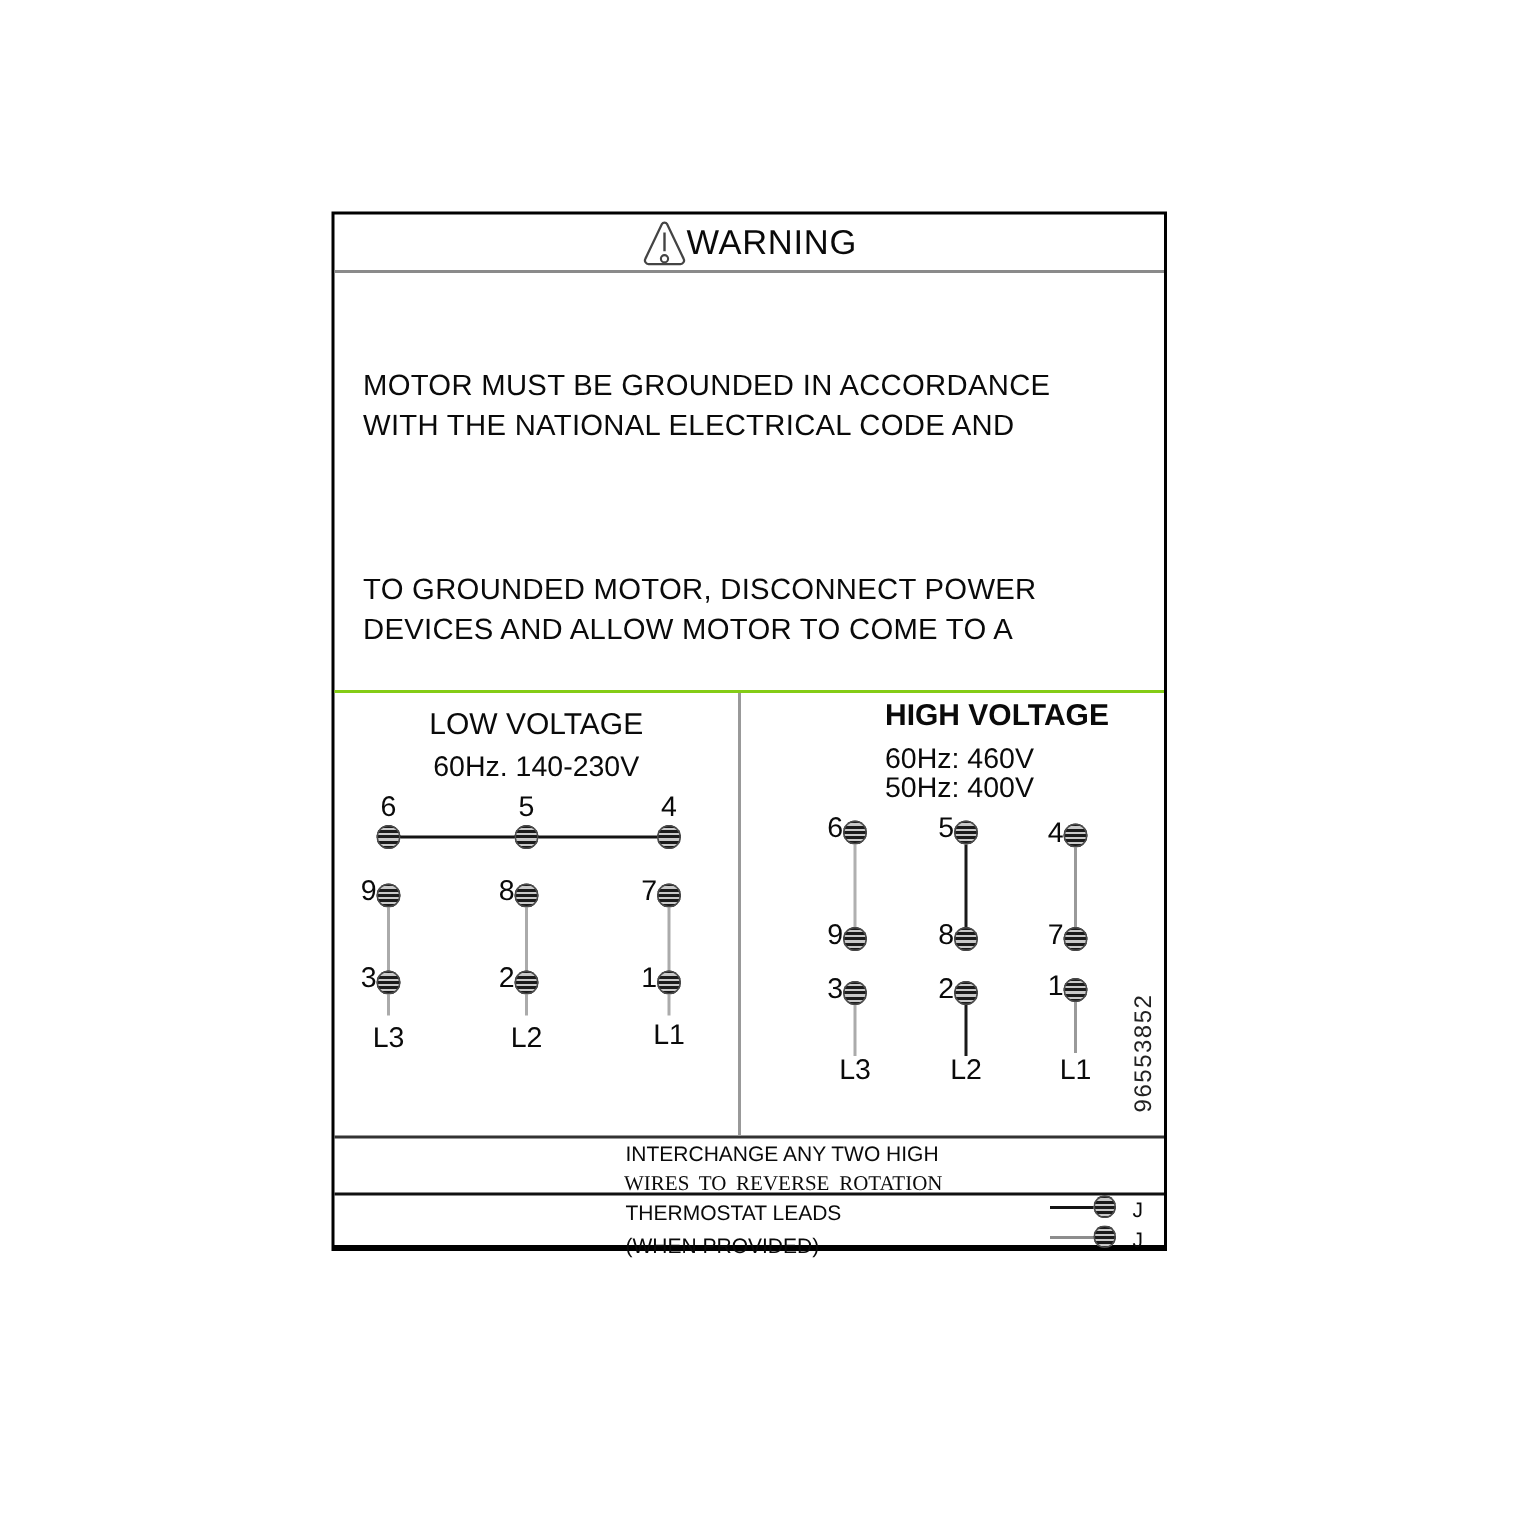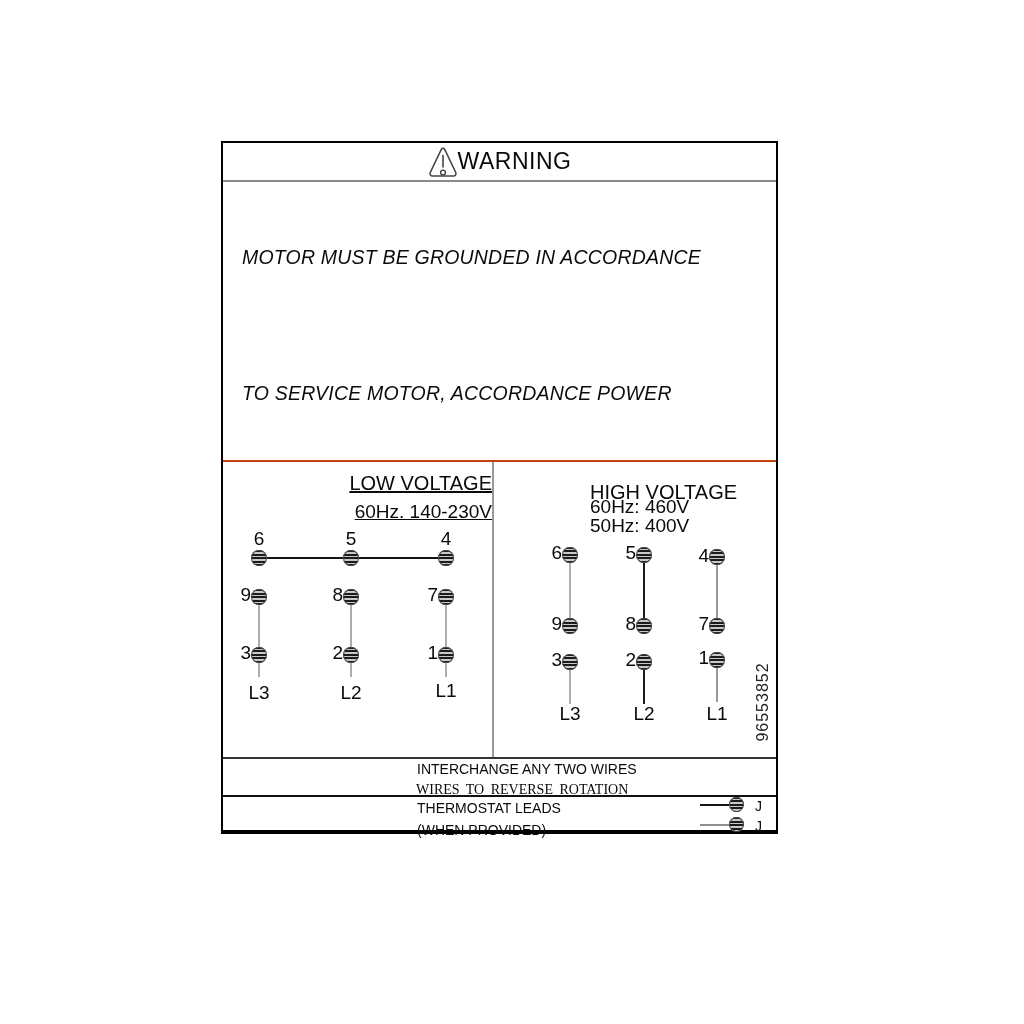--- a/index.html
+++ b/index.html
@@ -8,30 +8,30 @@
   .label{position:absolute;left:221px;top:141px;width:553px;height:687px;
          border:2px solid #000;border-bottom-width:4px;background:#fff;}
 
   
   .header{position:absolute;left:0;top:0;width:100%;height:37px;
           border-bottom:2px solid #8a8a8a;display:flex;align-items:center;
           justify-content:center;}
   .warn-title{font-size:23px;letter-spacing:0.5px;color:#0a0a0a;}
 
   
-  .body-sec{position:absolute;left:0;top:39px;width:100%;height:278px;border-bottom:2px solid #c2410c;font-style:italic;}
+  .body-sec{position:absolute;left:0;top:39px;width:100%;height:278px;border-bottom:2px solid #84cc16;}
   .para{position:absolute;left:19px;font-size:19.5px;line-height:27px;letter-spacing:0.2px;color:#0a0a0a;}
 
   
   .diagrams{position:absolute;left:0;top:319px;width:100%;height:295px;border-bottom:2px solid #333;}
   .lv-col{position:absolute;left:0;top:0;width:269px;height:100%;}
   .hv-col{position:absolute;left:269px;top:0;width:282px;height:100%;border-left:2px solid #999;}
   .diag-title{position:absolute;font-size:20px;color:#0a0a0a;white-space:nowrap;}
   .diag-sub{position:absolute;font-size:19px;color:#0a0a0a;white-space:nowrap;}
-  .center{width:100%;text-align:right;left:0;text-decoration:underline;}
+  .center{width:100%;text-align:center;left:0;}
   .n{position:absolute;font-size:19px;line-height:1;color:#0a0a0a;}
   .n.above{width:30px;text-align:center;}
   .n.side{width:22px;text-align:right;}
   .t{position:absolute;width:16px;height:16px;border-radius:50%;
      background:repeating-linear-gradient(#1b1b1b 0px,#1b1b1b 2px,#c9c9c9 2px,#c9c9c9 3.5px);
      box-shadow:inset 0 0 0 1px #4a4a4a;z-index:2;}
   .w{position:absolute;z-index:1;}
   .L{position:absolute;font-size:19px;width:40px;text-align:center;color:#0a0a0a;}
   .partnum{position:absolute;width:96px;height:16px;text-align:center;font-size:16px;
            letter-spacing:1px;color:#222;transform:rotate(-90deg);}
@@ -59,23 +59,25 @@
           <line x1="15" y1="9" x2="15" y2="21.5" stroke="#444" stroke-width="1.6"></line>
           <circle cx="15" cy="26.5" r="2.4" fill="#fff" stroke="#444" stroke-width="1.4"></circle>
         </svg>
       </span>
       <span class="warn-title">WARNING</span>
     </div>
 
     <div class="body-sec">
       <div class="para" style="top:62px;">
         <div>MOTOR MUST BE GROUNDED IN ACCORDANCE</div>
+        <div>WITH THE NATIONAL ELECTRICAL CODE AND</div>
       </div>
       <div class="para" style="top:198px;">
-        <div>TO SERVICE MOTOR, ACCORDANCE POWER</div>
+        <div>TO GROUNDED MOTOR, DISCONNECT POWER</div>
+        <div>DEVICES AND ALLOW MOTOR TO COME TO A</div>
       </div>
     </div>
 
     <div class="diagrams">
 
       <div class="lv-col">
         <div class="diag-title center" style="top:10px;">LOW VOLTAGE</div>
         <div class="diag-sub center" style="top:39px;">60Hz. 140-230V</div>
 
         <div class="n above" style="left:21px;top:67px;">6</div>
@@ -102,21 +104,21 @@
         <div class="t" style="left:28px;top:185px;"></div>
         <div class="t" style="left:120px;top:185px;"></div>
         <div class="t" style="left:215px;top:185px;"></div>
 
         <div class="L" style="left:16px;top:220px;">L3</div>
         <div class="L" style="left:108px;top:220px;">L2</div>
         <div class="L" style="left:203px;top:218px;">L1</div>
       </div>
 
       <div class="hv-col">
-        <div class="diag-title" style="left:96px;top:19px;">HIGH VOLTAGE</div>
+        <div class="diag-title" style="left:96px;top:4px;font-weight:bold;">HIGH VOLTAGE</div>
         <div class="diag-sub" style="left:96px;top:34px;">60Hz: 460V</div>
         <div class="diag-sub" style="left:96px;top:53px;">50Hz: 400V</div>
 
         <div class="n side" style="left:46px;top:81px;">6</div>
         <div class="n side" style="left:120px;top:81px;">5</div>
         <div class="n side" style="left:193px;top:84px;">4</div>
         <div class="w" style="left:75px;top:93px;width:2px;height:71px;background:#b0b0b0;"></div>
         <div class="w" style="left:149px;top:93px;width:2px;height:71px;background:#1a1a1a;"></div>
         <div class="w" style="left:222px;top:95px;width:2px;height:69px;background:#9a9a9a;"></div>
         <div class="t" style="left:68px;top:85px;"></div>
@@ -142,21 +144,21 @@
 
         <div class="L" style="left:56px;top:241px;">L3</div>
         <div class="L" style="left:130px;top:241px;">L2</div>
         <div class="L" style="left:203px;top:241px;">L1</div>
 
         <div class="partnum" style="left:220px;top:232px;">96553852</div>
       </div>
     </div>
 
     <div class="footer-a">
-      <div class="ftxt" style="left:194px;top:4px;">INTERCHANGE ANY TWO WIRES</div>
+      <div class="ftxt" style="left:194px;top:4px;">INTERCHANGE ANY TWO HIGH</div>
       <div class="ftxt" style="left:193px;top:25px;word-spacing:3px;font-family:Liberation Serif, serif;">WIRES TO REVERSE ROTATION</div>
     </div>
 
     <div class="footer-b">
       <div class="ftxt" style="left:194px;top:3px;">THERMOSTAT LEADS</div>
       <div class="ftxt" style="left:194px;top:25px;">(WHEN PROVIDED)</div>
 
       <div class="lead-line" style="left:477px;top:7px;background:#141414;"></div>
       <div class="lead-t" style="left:506px;top:0px;"></div>
       <div class="jlab" style="left:532px;top:1px;">J</div>

